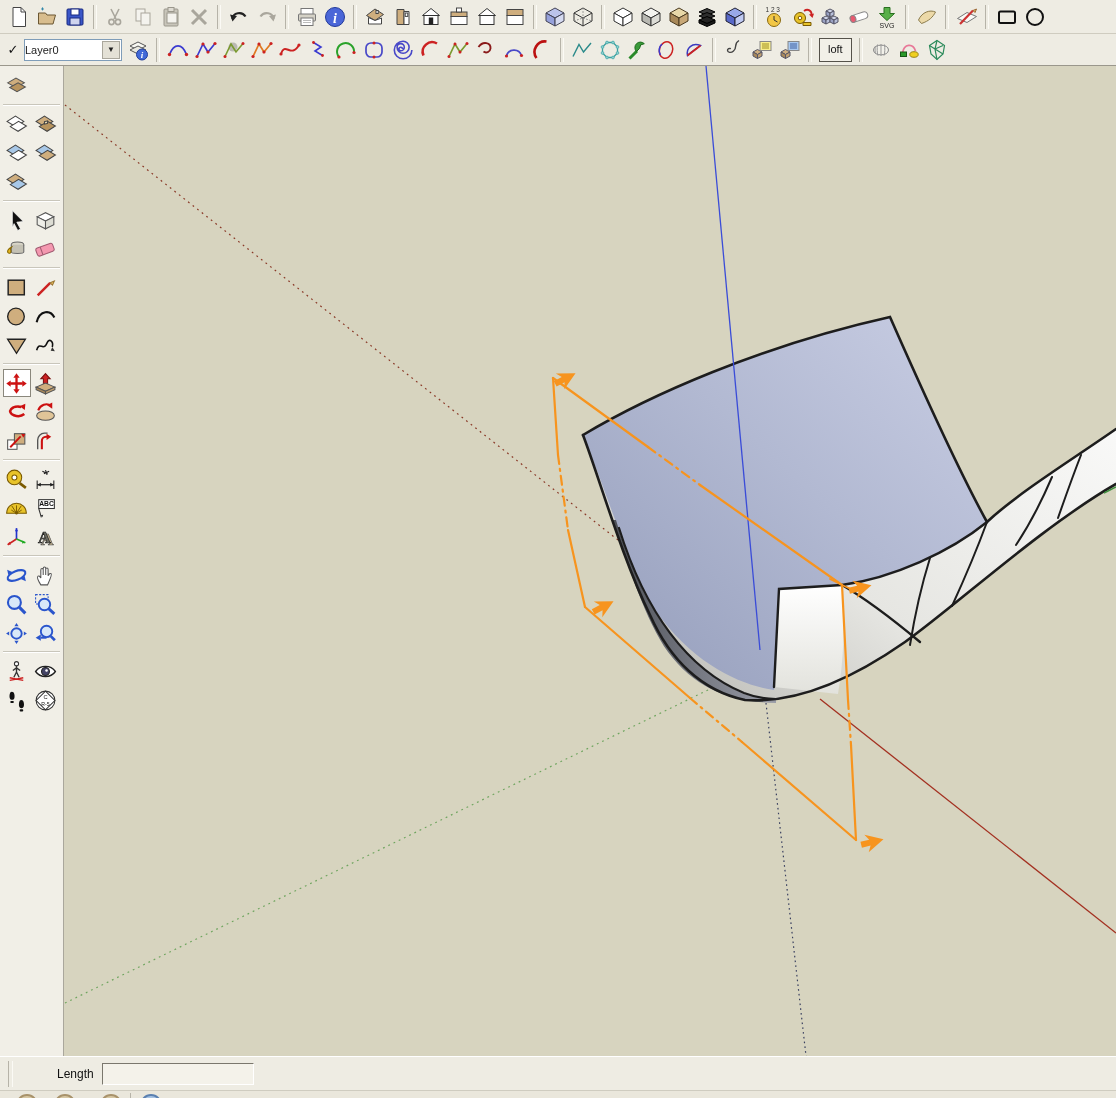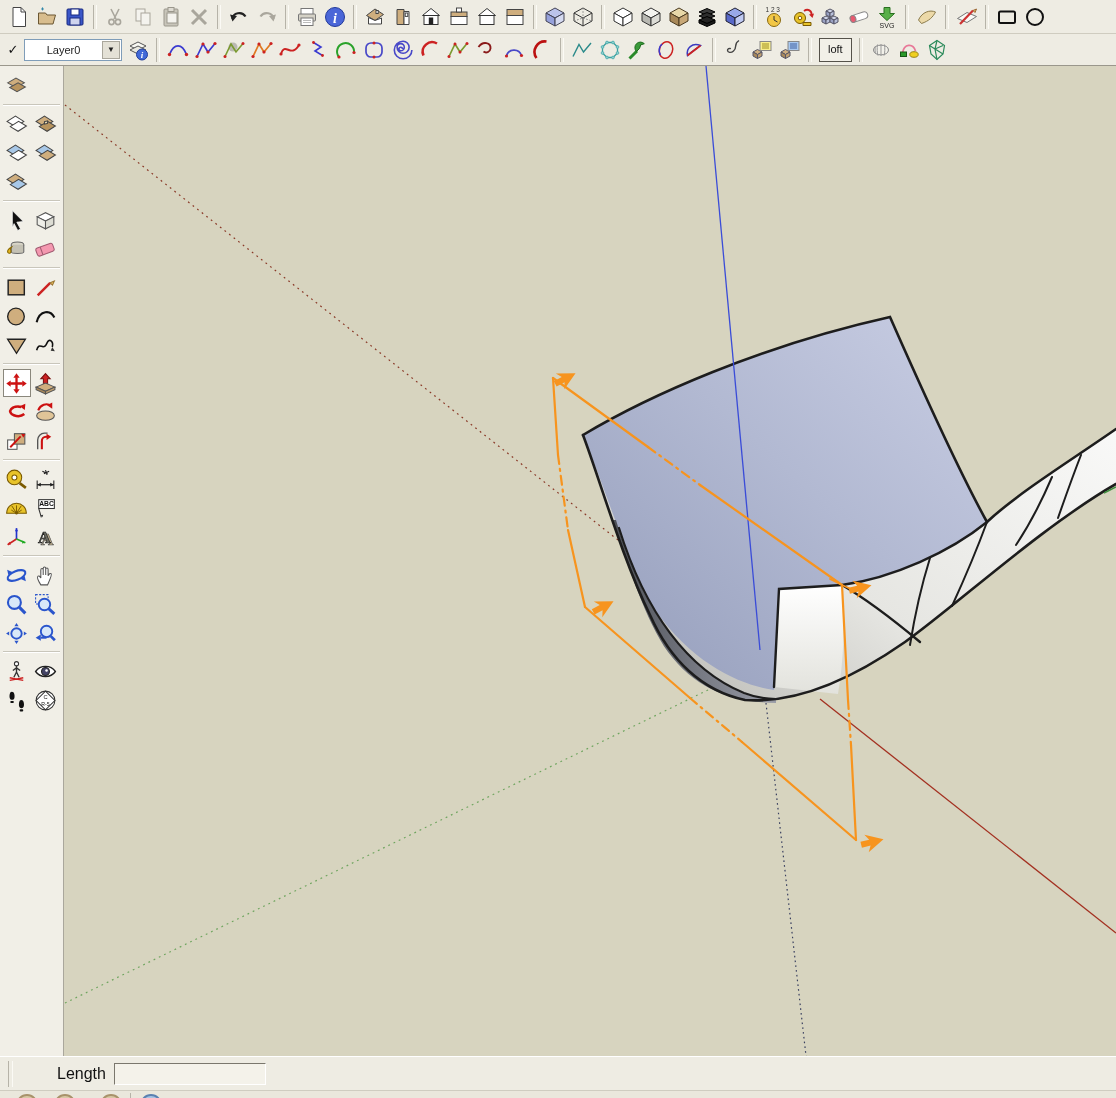--- a/index.html
+++ b/index.html
@@ -14,42 +14,42 @@
   .tbtn{width:28px;height:27px;display:flex;align-items:center;justify-content:center;flex:0 0 auto;}
   .tbtn svg{width:24px;height:24px;display:block;}
   .tb-sep{width:2px;height:24px;border-left:1px solid #b6b3a8;border-right:1px solid #fbfaf5;
           margin:0 4px;flex:0 0 auto;}
   .loft-btn{flex:0 0 auto;margin:0 3px;padding:2px 8px 3px;border:1px solid #55524a;background:#f2f0e8;
             font-size:11px;color:#111;line-height:17px;}
   
   #layer-check{width:18px;text-align:center;font-size:13px;color:#111;flex:0 0 auto;}
   #layer-combo{flex:0 0 auto;display:flex;align-items:center;width:96px;height:20px;background:#fff;
                border:1px solid #7f9db9;margin:0 2px;position:relative;}
-  #layer-combo .val{flex:1;font-size:11px;text-align:center;}
+  #layer-combo .val{flex:1;font-size:11px;}
   #layer-combo .combo-btn{width:16px;height:16px;margin-right:1px;background:#e4e1d6;border:1px solid #aaa79c;
                display:flex;align-items:center;justify-content:center;font-size:8px;color:#222;}
 
   
   #sidebar{position:absolute;top:66px;left:0;width:64px;bottom:42px;background:#f1efe7;
            border-right:1px solid #aaa79c;padding-top:6px;box-sizing:border-box;}
   .sgrid{display:grid;grid-template-columns:29px 29px;justify-content:center;row-gap:1px;}
   .sbtn{width:28px;height:28px;display:flex;align-items:center;justify-content:center;}
   .sbtn svg{width:25px;height:25px;display:block;}
   .sbtn.pressed{background:#fff;border:1px solid #8a877c;box-sizing:border-box;}
   .s-sep{height:1px;background:#c9c6bb;border-bottom:1px solid #fff;margin:4px 3px;}
 
   
   #viewport{position:absolute;left:64px;top:66px;width:1052px;height:990px;background:#d7d4bf;}
   #viewport svg{display:block;width:1052px;height:990px;}
 
   
   #statusbar{position:absolute;left:0;right:0;top:1056px;height:34px;background:#eeece3;
              border-top:1px solid #fff;display:flex;align-items:center;}
   #statusbar .grip{width:3px;height:26px;border-left:1px solid #b6b3a8;border-right:1px solid #fbfaf5;margin-left:8px;}
-  .len-label{margin-left:44px;font-size:16px;color:#111;}
+  .len-label{margin-left:44px;font-size:12px;color:#111;}
   .len-field{margin-left:8px;width:144px;height:18px;background:#f4f2ea;border:1px solid #9a978c;
              border-top-color:#7a776d;border-left-color:#7a776d;border-bottom-color:#fff;border-right-color:#fff;
              font-family:"Liberation Sans",sans-serif;font-size:11px;padding:1px 3px;}
   
   #bottomstrip{position:absolute;left:0;right:0;top:1090px;height:8px;background:#eae7dc;
                border-top:1px solid #cfccc0;overflow:hidden;}
   #bottomstrip .pc{position:absolute;top:3px;width:18px;height:18px;border-radius:50%;
                    border:2px solid #a8926a;background:#d8c8a4;}
   #bottomstrip .pc.blue{border-color:#5a80b0;background:#a8c4e4;}
   #bottomstrip .pdiv{position:absolute;top:2px;width:1px;height:6px;background:#b6b3a8;}

